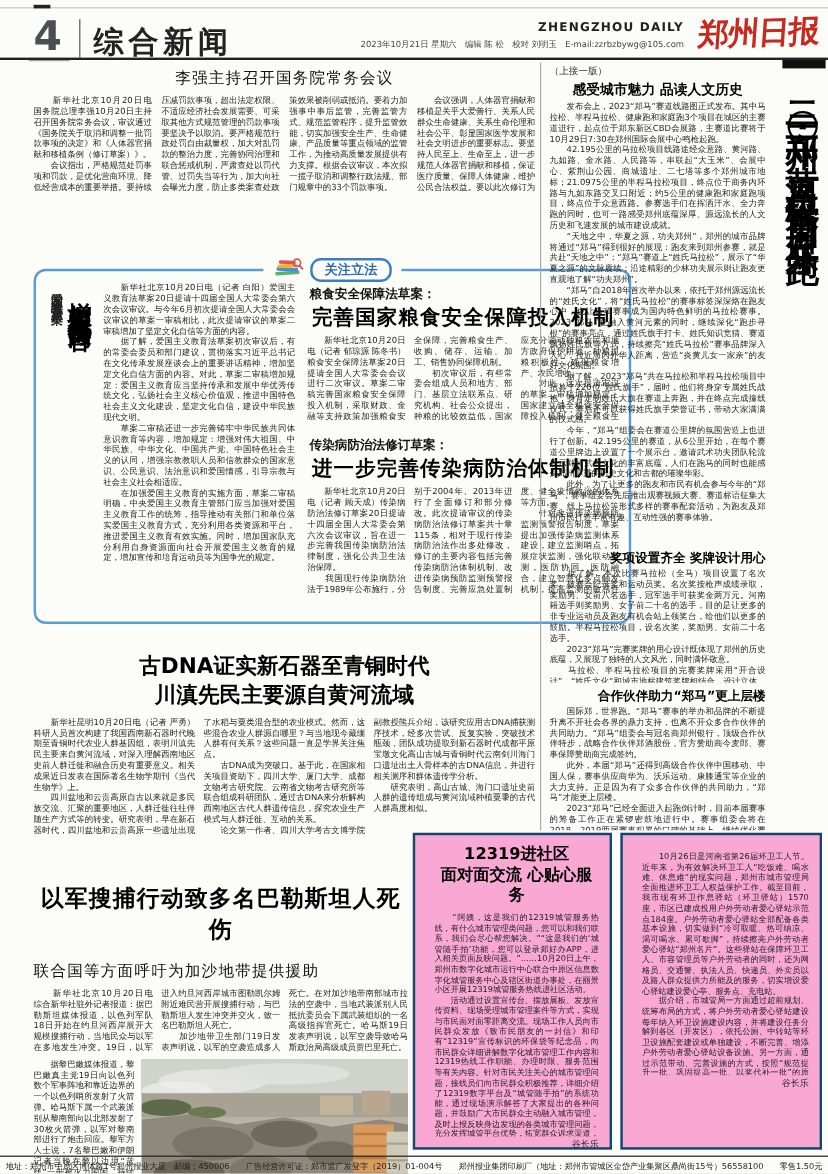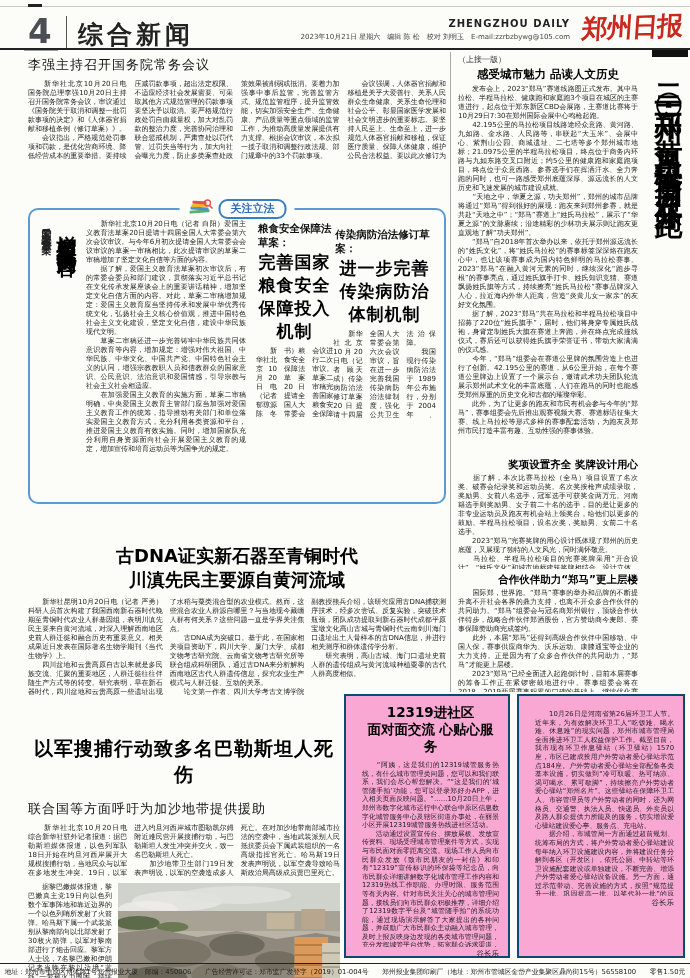--- a/index.html
+++ b/index.html
@@ -20,33 +20,33 @@
   .dateline{right:120px;top:32px;font-size:7px;color:#444;position:absolute;text-align:right;}
   .paper-logo{right:8px;top:10px;position:absolute;font-size:26px;font-weight:bold;color:#c8281e;
     transform:skewX(-6deg) rotate(-2deg);letter-spacing:-1px;font-family:"DejaVu Serif","Liberation Serif",serif;}
   .header-rule{left:0;top:48px;width:690px;height:2px;background:#222;}
   
   .bt{font-size:7px;line-height:9px;text-align:justify;white-space:pre-line;color:#222;overflow:hidden;}
   .cols3{column-count:3;column-gap:7px;}
   .cols4{column-count:4;column-gap:8px;}
   
   .main{left:28px;top:52px;width:418px;}
-  .kicker{font-size:13px;text-align:left;margin-top:4px;letter-spacing:1px;color:#111;}
+  .kicker{font-size:13px;text-align:center;margin-top:4px;letter-spacing:1px;color:#111;}
   .big-title{font-size:18px;font-weight:bold;text-align:center;line-height:25px;letter-spacing:0;color:#000;margin-top:2px;}
   .sc-body{height:86px;margin-top:6px;}
   
-  .legis-box{left:28px;top:208px;width:418px;height:296px;border:2px solid #5b9bd5;border-radius:10px;box-sizing:border-box;}
+  .legis-box{left:28px;top:224px;width:498px;height:296px;border:2px solid #5b9bd5;border-radius:10px;box-sizing:border-box;}
   .badge{position:absolute;left:50%;top:-12px;transform:translateX(-50%);background:#fcfcf9;padding:0 8px;display:flex;align-items:center;gap:5px;}
   .badge-pill{border:2px solid #3a7fc1;border-radius:9px;color:#2e6db4;font-weight:bold;font-size:11px;padding:1px 10px;line-height:14px;background:#fff;}
   .legis-inner{position:absolute;left:8px;top:10px;right:8px;bottom:6px;display:flex;gap:10px;}
   .patriotic{width:208px;overflow:hidden;}
   .vert-title-wrap{float:left;height:242px;display:flex;margin-right:6px;}
   .vt-label{writing-mode:vertical-rl;font-size:10px;font-weight:bold;color:#222;width:15px;letter-spacing:2px;}
   .vt-big{writing-mode:vertical-rl;font-size:20px;font-weight:bold;color:#000;width:27px;letter-spacing:2px;line-height:27px;}
-  .right-stack{flex:1;display:flex;flex-direction:row;}
+  .right-stack{flex:1;display:flex;flex-direction:column;}
   .law-label{font-size:10.5px;font-weight:bold;color:#111;margin:2px 0 1px 2px;}
   .law-title{font-size:17px;font-weight:bold;text-align:center;color:#000;letter-spacing:1px;margin:1px 0 4px 0;}
   .grain-body{height:76px;}
   .infect-body{height:96px;}
   
   .dna{left:28px;top:544px;width:418px;}
   .dna-title{font-size:18px;font-weight:bold;text-align:center;line-height:24px;color:#000;}
   .dna-body{height:118px;margin-top:6px;}
   
   .israel{left:28px;top:736px;width:312px;}

